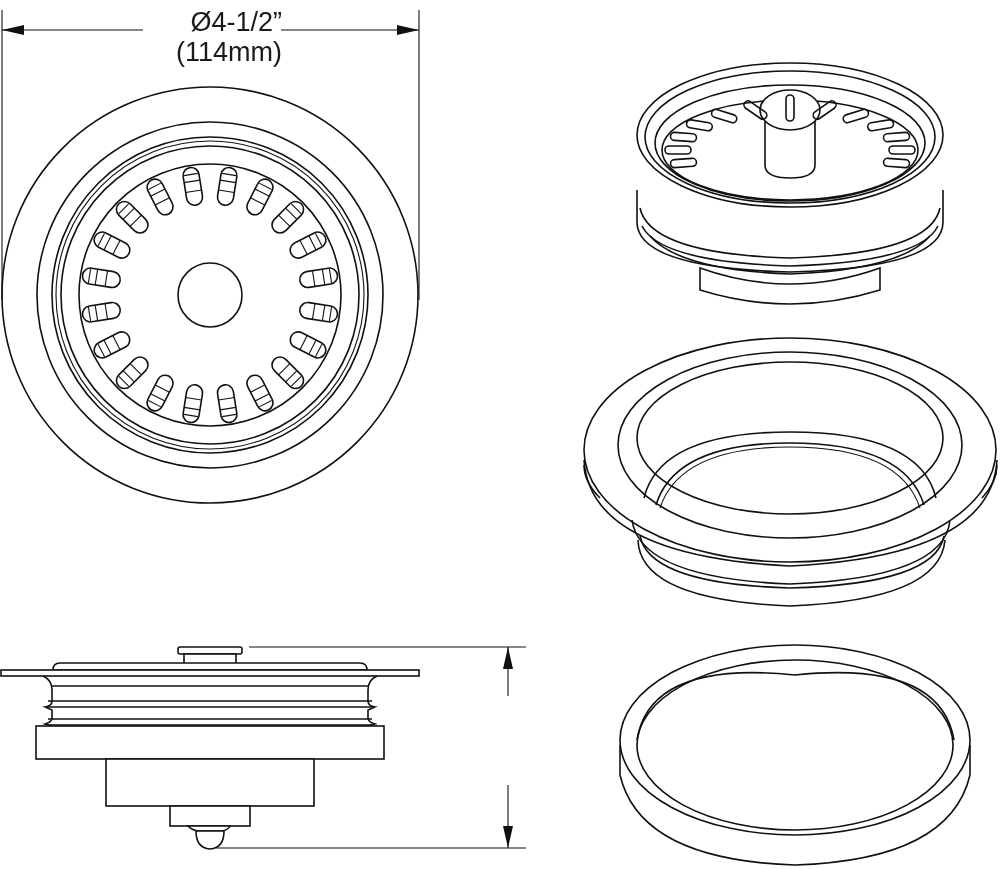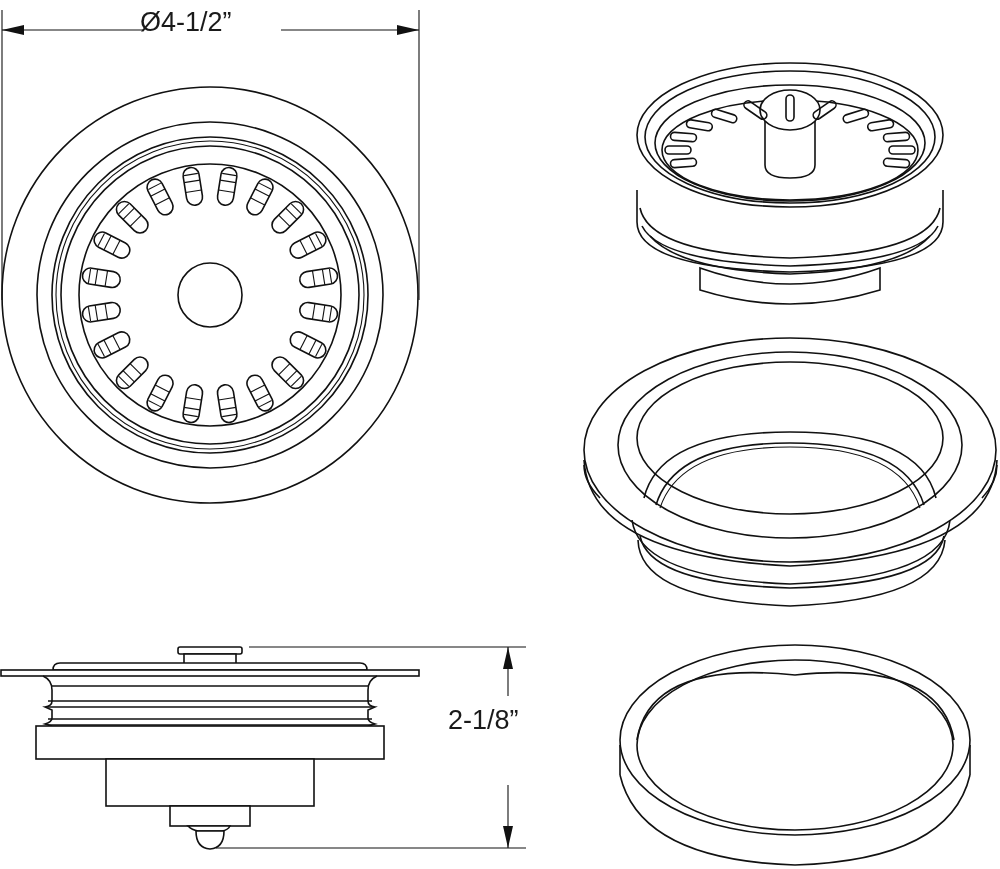--- a/index.html
+++ b/index.html
@@ -1,21 +1,21 @@
 <!DOCTYPE html>
 <html><head>
   <meta charset="utf-8">
   <style>
     html, body { margin: 0; padding: 0; background: #ffffff; }
     body { width: 1000px; height: 869px; position: relative; overflow: hidden; font-family: "Liberation Sans", sans-serif; }
     svg { position: absolute; left: 0; top: 0; }
     .ln { fill: none; stroke: #111111; stroke-width: 1.6; }
     .thin { fill: none; stroke: #111111; stroke-width: 1.1; }
     .fillw { fill: #ffffff; stroke: #111111; stroke-width: 1.6; }
-    .dim-text { position: absolute; text-align: left; color: #1a1a1a; font-size: 27px; line-height: 30px; font-family: "Liberation Sans", sans-serif; }
+    .dim-text { position: absolute; text-align: right; color: #1a1a1a; font-size: 27px; line-height: 30px; font-family: "Liberation Sans", sans-serif; }
   </style>
 </head>
 <body>
 
 <svg width="1000" height="869" viewBox="0 0 1000 869" xmlns="http://www.w3.org/2000/svg">
 
   <g>
     <line class="thin" x1="2" y1="10" x2="2" y2="300"></line>
     <line class="thin" x1="419" y1="10" x2="419" y2="300"></line>
     <line class="thin" x1="2" y1="30" x2="143" y2="30"></line>
@@ -241,17 +241,17 @@
     <ellipse class="ln" cx="795" cy="745" rx="158" ry="85"></ellipse>
     <path class="ln" d="M637,740 Q650,660 795,675 Q940,660 954,740"></path>
     <line class="ln" x1="620" y1="745" x2="620" y2="775"></line>
     <line class="ln" x1="970" y1="745" x2="970" y2="775"></line>
     <path class="ln" d="M620,775 Q640,860 795,865 Q950,860 970,775"></path>
   </g>
 </svg>
 
 <div class="dim-text" style="left:140px; top:7px; width:142px;">
   <div>Ø4-1/2”</div>
+  <div>(114mm)</div>
 </div>
 
 <div class="dim-text" style="left:448px; top:705px; width:120px;">
-  <div>2-1/8”</div>
 </div>
 
 </body></html>

